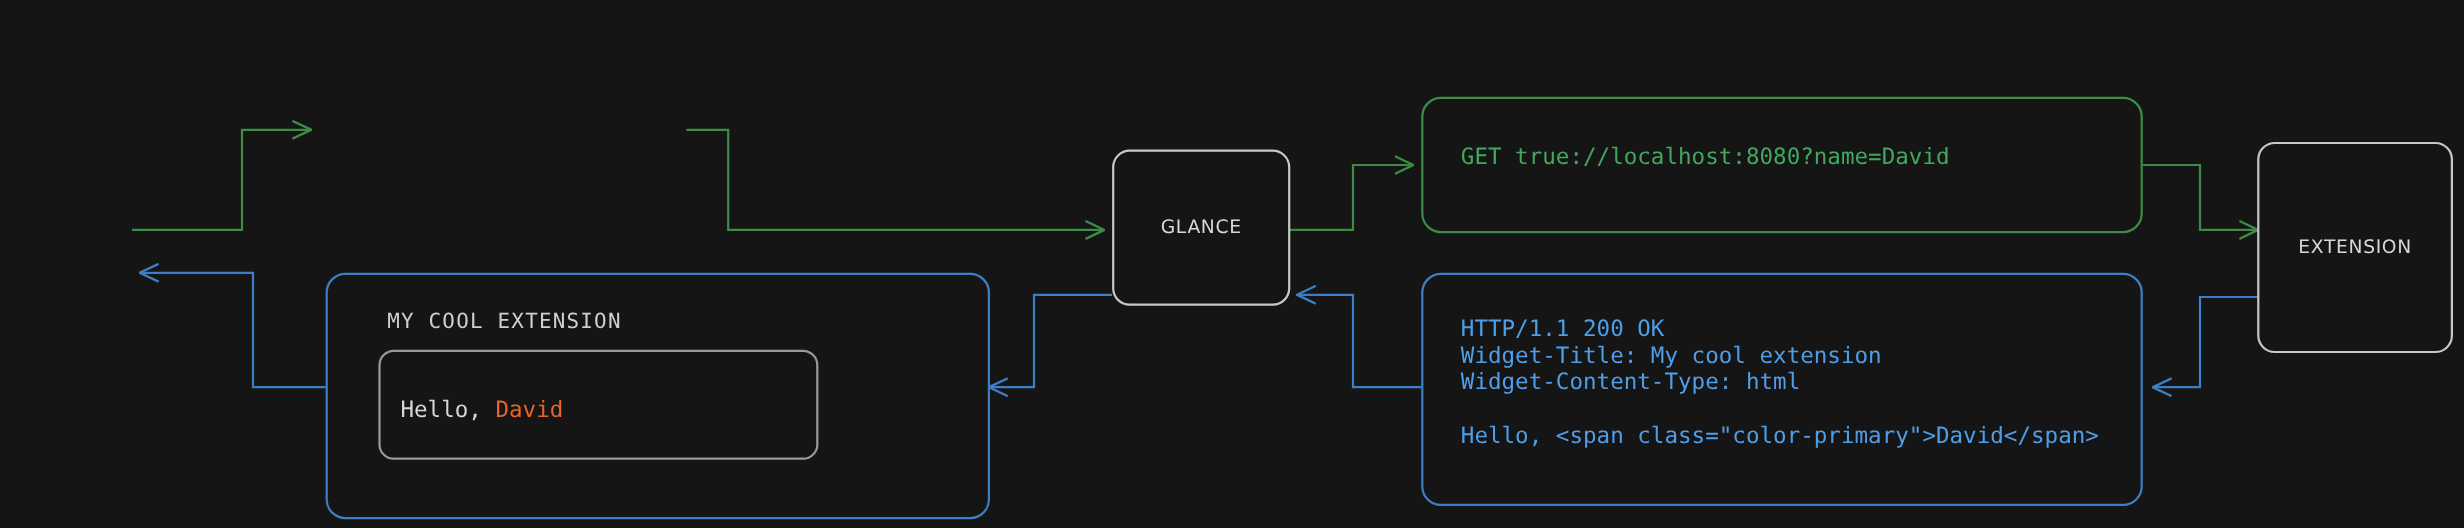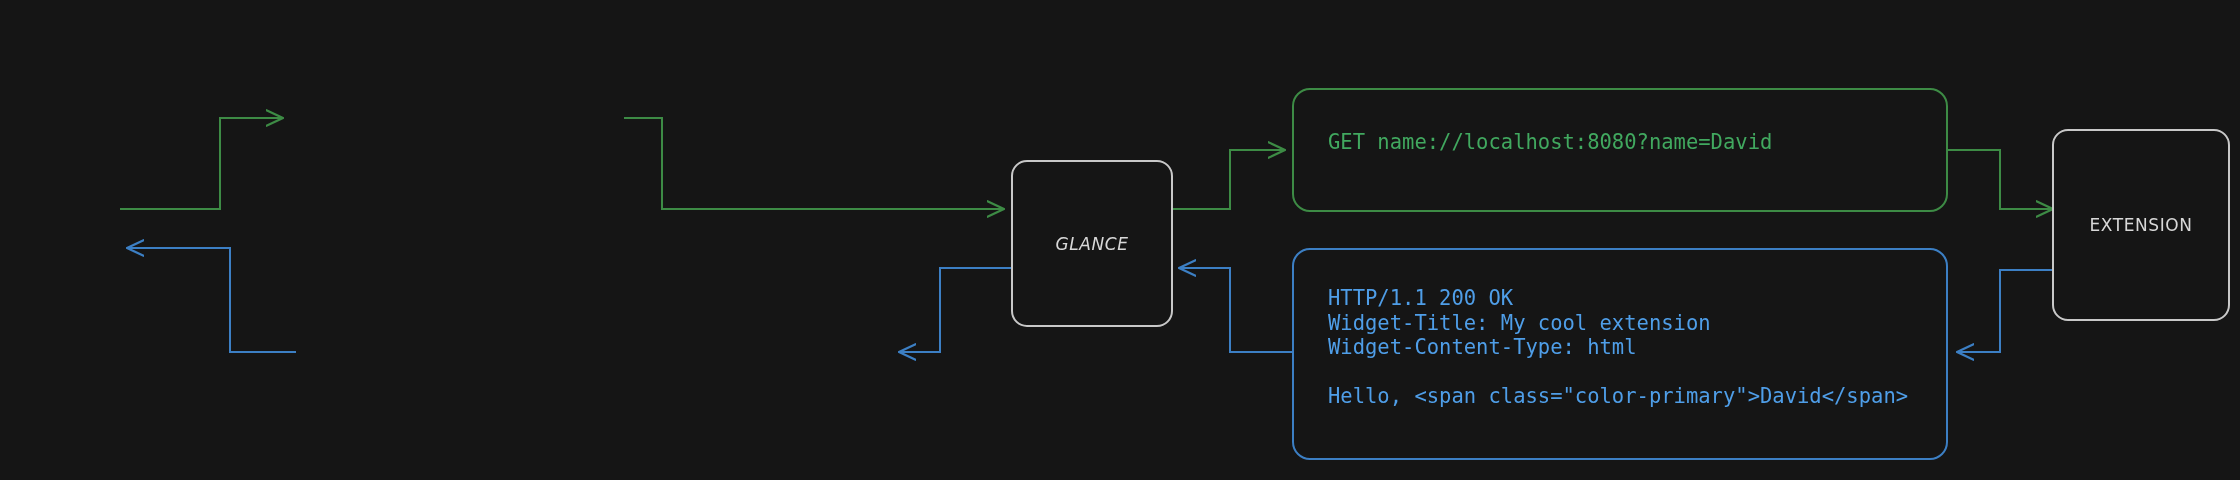--- a/index.html
+++ b/index.html
@@ -120,30 +120,36 @@
 
     <path d="M 1292 352 L 1230 352 L 1230 268 L 1180 268" fill="none" stroke="#3c7fc4" stroke-width="2" marker-end="url(#arrow-blue)"></path>
 
     <path d="M 1011 268 L 940 268 L 940 352 L 900 352" fill="none" stroke="#3c7fc4" stroke-width="2" marker-end="url(#arrow-blue)"></path>
 
     <path d="M 296 352 L 230 352 L 230 248 L 128 248" fill="none" stroke="#3c7fc4" stroke-width="2" marker-end="url(#arrow-blue)"></path>
   </svg>
 
 
 
-  <div class="node" style="left:1011px; top:160px; width:162px; height:167px;font-style:italic;">
+  <div class="node" style="left:1011px; top:136px; width:162px; height:142px;">
     <span class="node-label">GLANCE</span>
   </div>
 
-  <div class="codebox" style="left:1292px; top:88px; width:656px; height:124px; padding-top:40px;">GET name://localhost:8080?name=David</div>
+  <div class="codebox" style="left:1292px; top:88px; width:656px; height:124px; padding-top:40px;">GET true://localhost:8080?name=David</div>
 
   <div class="node" style="left:2052px; top:129px; width:178px; height:192px;">
     <span class="node-label">EXTENSION</span>
   </div>
 
   <div class="codebox blue" style="left:1292px; top:248px; width:656px; height:212px; padding-top:36px;">HTTP/1.1 200 OK
 Widget-Title: My cool extension
 Widget-Content-Type: html
 
 Hello, &lt;span class="color-primary"&gt;David&lt;/span&gt;</div>
 
+  <div class="widgetbox" style="left:296px; top:248px; width:604px; height:224px;">
+    <div class="widget-title">MY COOL EXTENSION</div>
+    <div class="widget-inner">
+      <div class="widget-inner-text"><span>Hello, </span><span class="accent">David</span></div>
+    </div>
+  </div>
 
 </div>
 
 </body></html>

